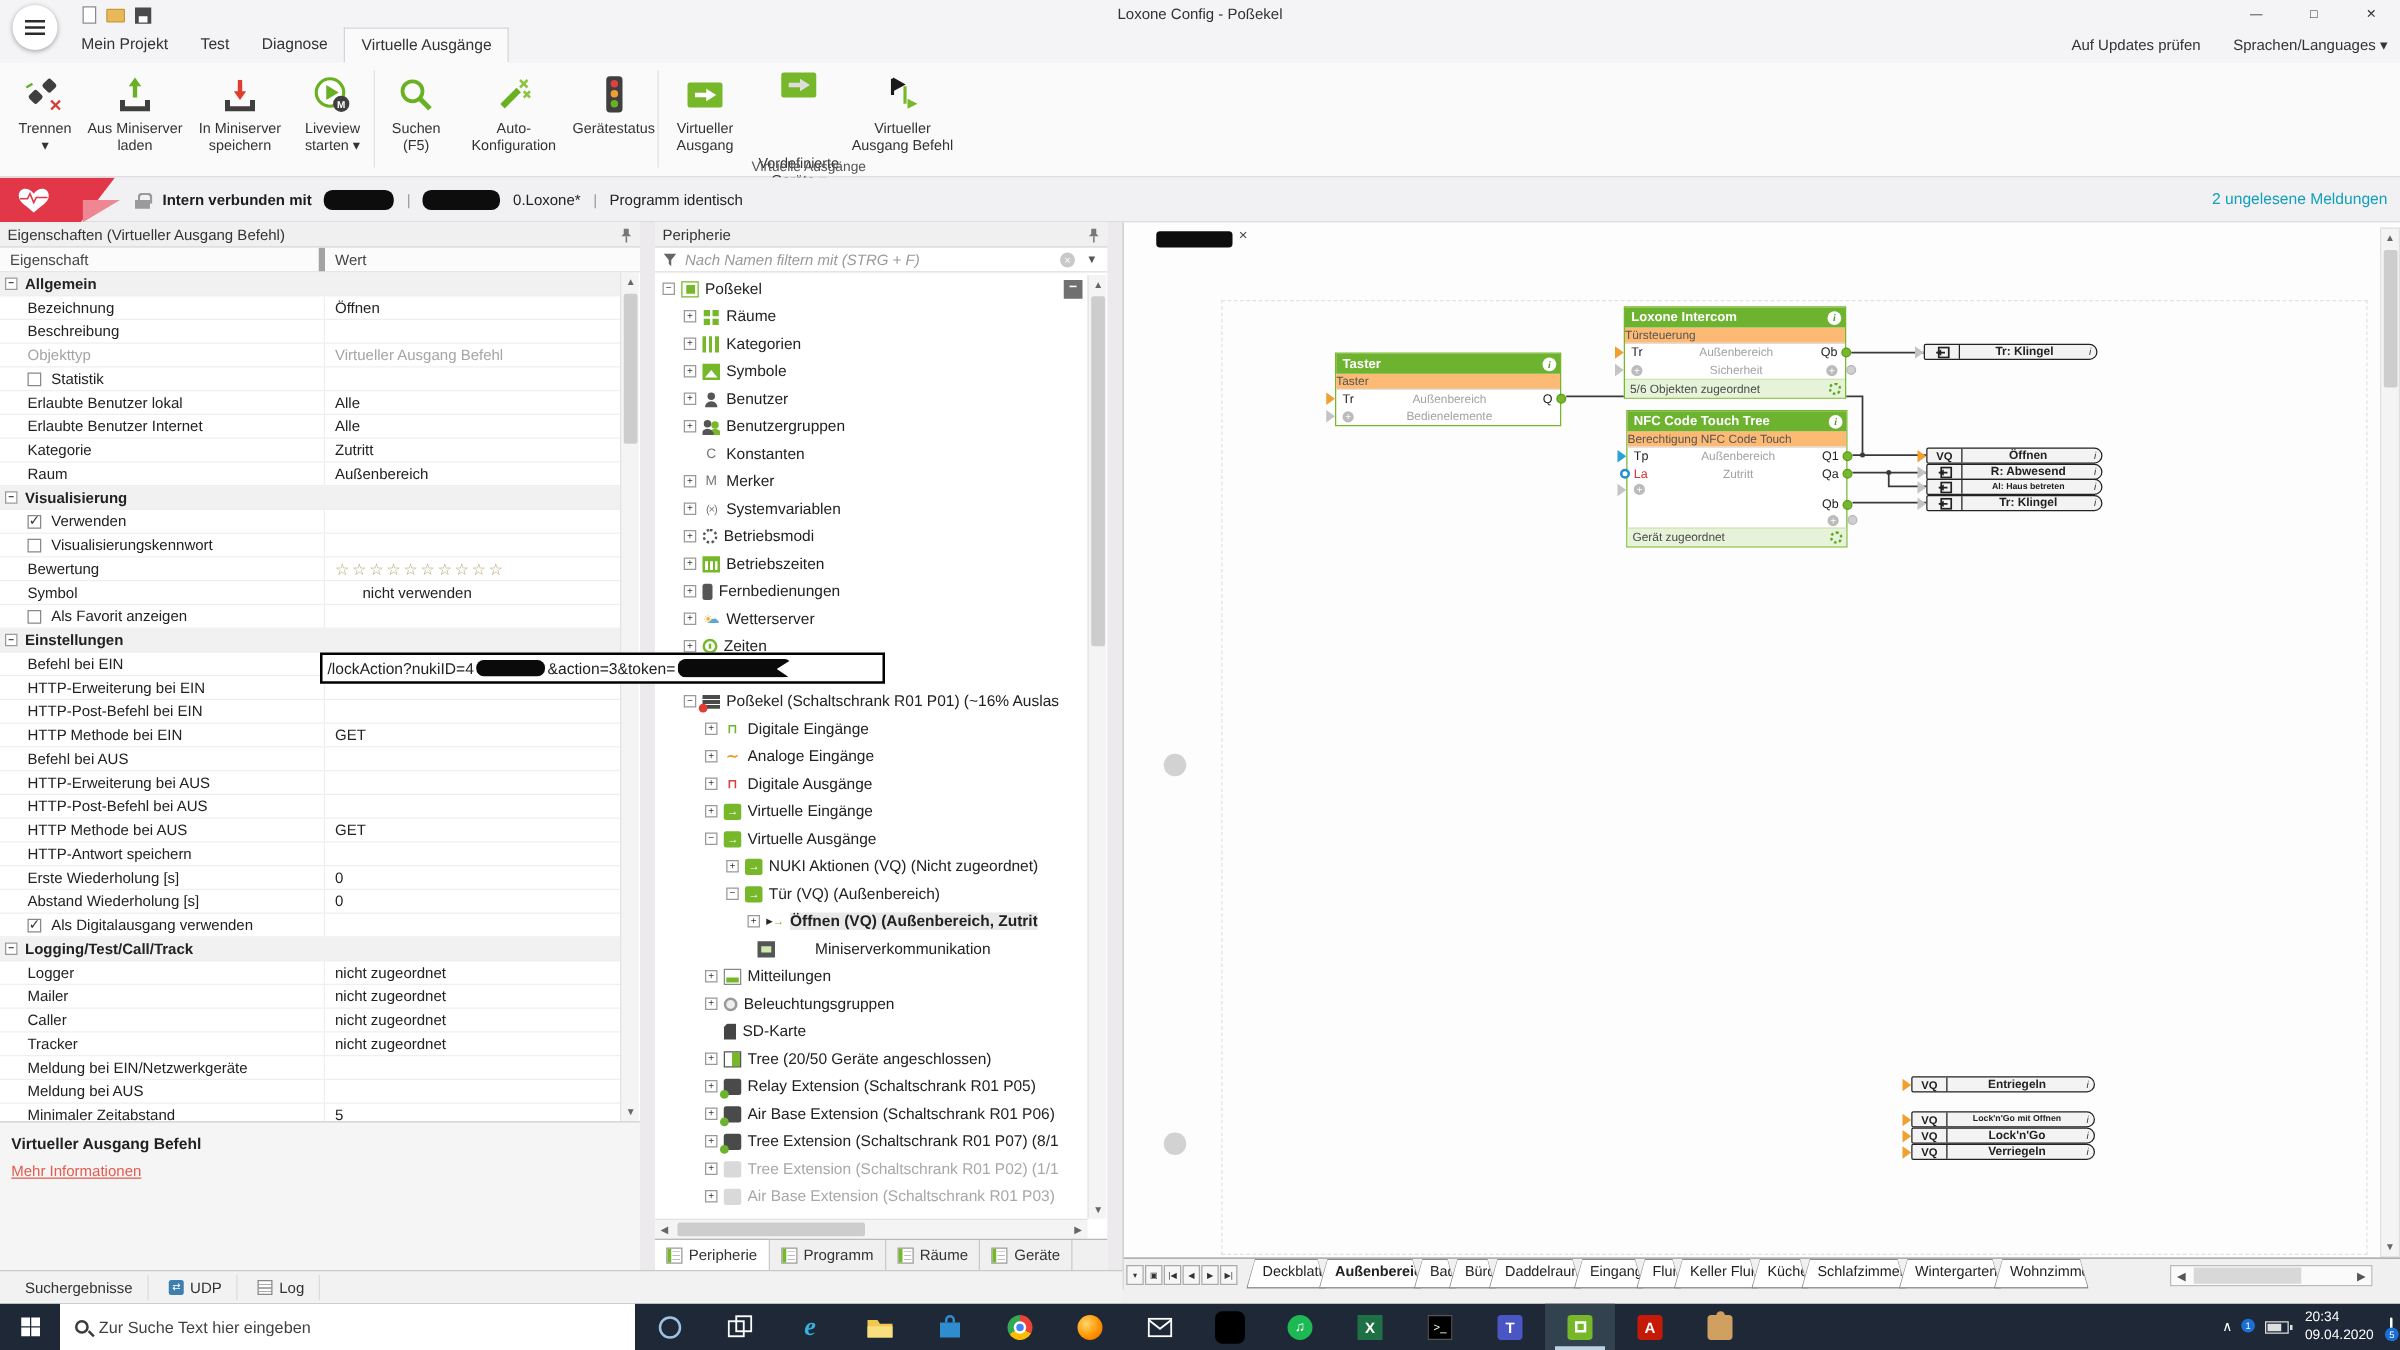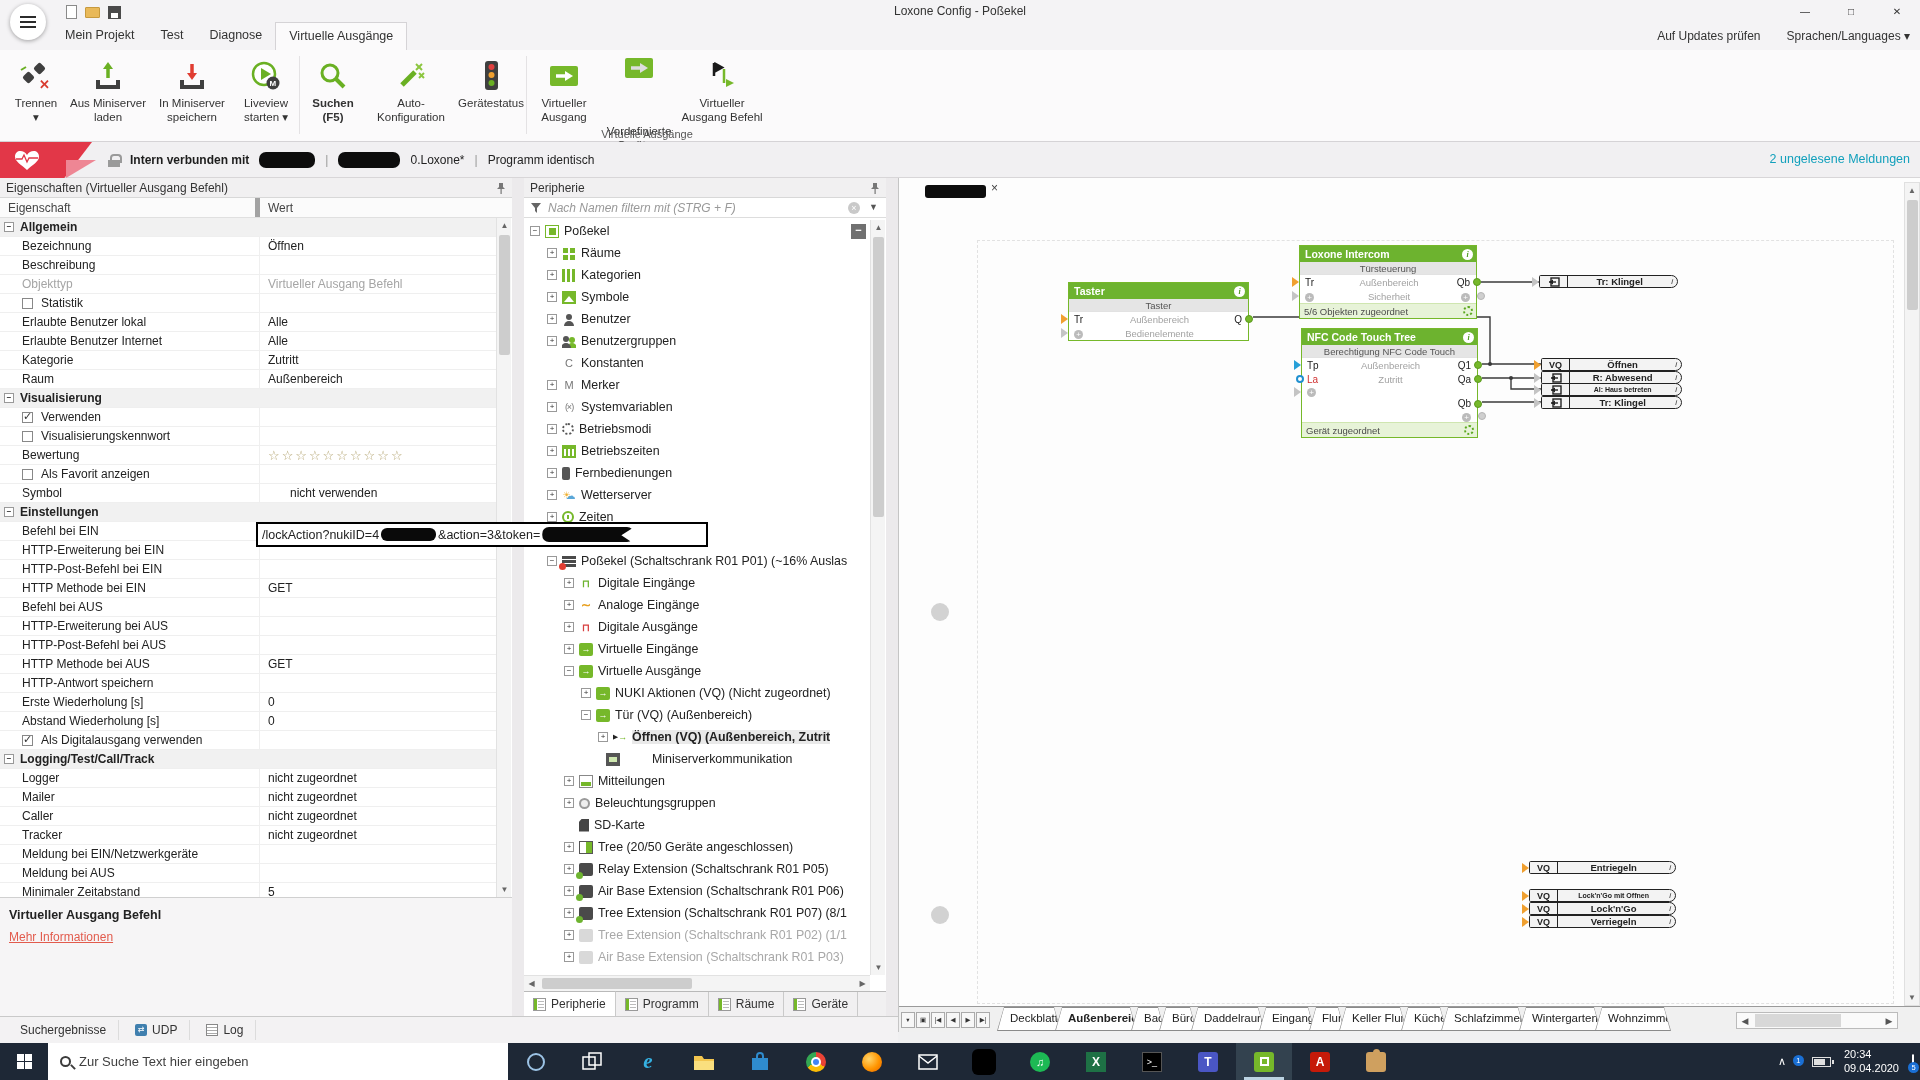--- a/index.html
+++ b/index.html
@@ -155,21 +155,21 @@
   #canvas{position:absolute;left:898px;top:178px;width:1022px;height:854px;background:#fdfdfd;border-left:1px solid #c5c5c5}
   #cv-tabblob{position:absolute;left:26px;top:7px;width:61px;height:13px;background:#0d0d0d;border-radius:3px}
   #cv-tabclose{position:absolute;left:92px;top:3px;font-size:12px;color:#444}
   #cv-page{position:absolute;left:78px;top:62px;width:917px;height:764px;border:1px dashed #e2e2e2}
   .margin-dot{position:absolute;width:18px;height:18px;border-radius:50%;background:#d2d2d2}
   #wires{position:absolute;left:0;top:0;width:1022px;height:854px;pointer-events:none;z-index:3}
   .junction{position:absolute;width:4px;height:4px;background:#3a3a3a;border-radius:50%;z-index:3}
   .block{position:absolute;border:1px solid #76b82a;background:#fff;z-index:4;font-size:10px}
   .b-head{background:#6db32f;color:#fff;font-weight:bold;height:16px;line-height:16px;padding:0 5px;position:relative;font-size:10.5px}
   .b-info{position:absolute;right:3px;top:2.5px;width:11px;height:11px;border-radius:50%;background:#fff;color:#4c9a1d;font-size:8px;line-height:11px;text-align:center;font-style:italic;font-weight:bold;font-family:"Liberation Serif",serif}
-  .b-sub{background:#e5e5e5;border-bottom:1px solid #e2e2e2;text-align:center;color:#555;height:13px;line-height:13px;font-size:9.5px}
+  .b-sub{background:#fdba74;border-bottom:1px solid #e2e2e2;text-align:left;color:#555;height:13px;line-height:13px;font-size:9.5px}
   .b-row{position:relative;display:flex;align-items:center}
   .b-in{width:28px;padding-left:5px;color:#222;flex:none}
   .b-in.red{color:#d03030}
   .b-mid{flex:1;text-align:center;color:#a2a2a2;font-size:9.5px}
   .b-out{width:26px;text-align:right;padding-right:6px;color:#222}
   .b-foot{background:#e7f3d8;border-top:1px solid #cfe6b0;height:15px;display:flex;align-items:center;color:#4a4a4a;padding:0 4px;font-size:9.5px;position:relative}
   .gear{position:absolute;right:3px;top:2px;width:10px;height:10px;border:2px dotted #5aa81e;border-radius:50%;background:#e7f3d8}
   .plus{display:inline-block;width:9px;height:9px;border-radius:50%;background:#bbb;color:#fff;font-size:8px;line-height:9px;text-align:center}
   .iarr{position:absolute;left:-8px;top:50%;transform:translateY(-50%);width:0;height:0;border:5px solid transparent}
   .iarr.orange{border-left:7px solid #f0a030}
@@ -316,21 +316,21 @@
             </svg>
           </div>
           <div class="rlbl">
             <div>Liveview</div>
             <div>starten ▾</div>
           </div>
         </div>
       </div>
       <div class="rsep"></div>
       <div class="rgroup">
-        <div class="rbtn" style="width: 64px; font-weight: bold;">
+        <div class="rbtn" style="width: 64px;">
           <div class="ric">
             <svg width="28" height="28">
               <circle cx="11" cy="11" r="8" fill="none" stroke="#6ab023" stroke-width="3"></circle>
               <line x1="17" y1="17" x2="25" y2="25" stroke="#6ab023" stroke-width="4"></line>
             </svg>
           </div>
           <div class="rlbl">
             <div>Suchen</div>
             <div>(F5)</div>
           </div>
@@ -533,32 +533,32 @@
       <div class="prow">
         <div class="cl">
           <span>Bewertung</span>
         </div>
         <div class="cr">
           <span class=" stars">☆☆☆☆☆☆☆☆☆☆</span>
         </div>
       </div>
       <div class="prow">
         <div class="cl">
+          <span>Symbol</span>
+        </div>
+        <div class="cr indent-val">
+          <span>nicht verwenden</span>
+        </div>
+      </div>
+      <div class="prow">
+        <div class="cl">
           <span class="chk"></span>
           <span>Als Favorit anzeigen</span>
         </div>
         <div class="cr"></div>
-      </div>
-      <div class="prow">
-        <div class="cl">
-          <span>Symbol</span>
-        </div>
-        <div class="cr indent-val">
-          <span>nicht verwenden</span>
-        </div>
       </div>
       <div class="prow group">
         <div class="cl">
           <span>Einstellungen</span>
         </div>
         <span class="exp">−</span>
       </div>
       <div class="prow">
         <div class="cl">
           <span>Befehl bei EIN</span>

